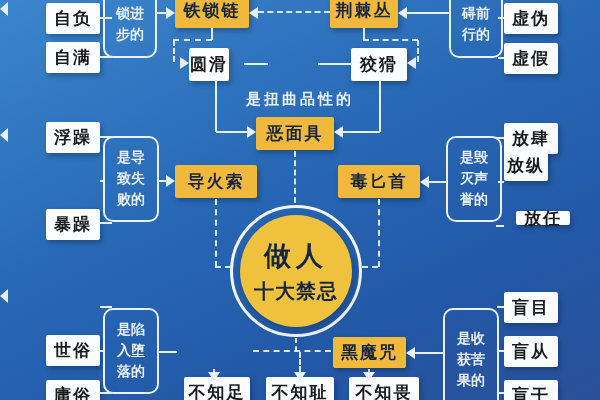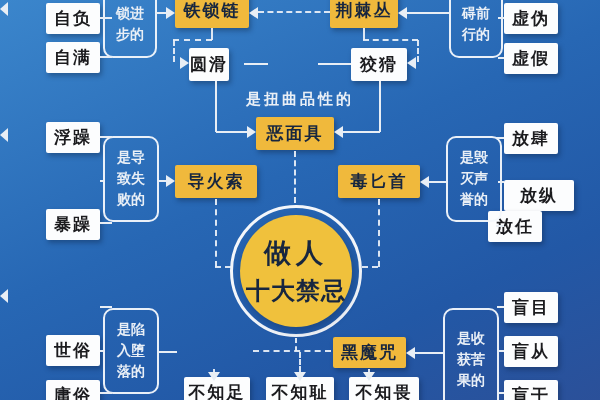--- a/index.html
+++ b/index.html
@@ -30,21 +30,21 @@
   .arD{position:absolute;width:0;height:0;border-left:6px solid transparent;
     border-right:6px solid transparent;border-top:9px solid #e8eef5;}
   .cutL{position:absolute;left:0;width:0;height:0;border-top:7px solid transparent;
     border-bottom:7px solid transparent;border-right:8px solid #e8eef5;}
   .ring{position:absolute;left:230px;top:205px;width:126px;height:126px;border-radius:50%;
     border:3px solid #f3f6fa;}
   .disc{position:absolute;left:240px;top:215px;width:112px;height:112px;border-radius:50%;
     background:#f0c13c;display:flex;flex-direction:column;align-items:center;justify-content:center;
     box-shadow:2px 4px 8px rgba(8,25,55,.3);}
   .disc .t1{font-size:27px;font-weight:bold;letter-spacing:5px;color:#17263f;}
-  .disc .t2{font-size:24px;font-weight:bold;letter-spacing:1px;color:#17263f;margin-top:4px;}
+  .disc .t2{font-size:20px;font-weight:bold;letter-spacing:1px;color:#17263f;margin-top:4px;}
 </style>
 </head>
 <body>
 
 <div class="stage">
 
   <div class="wbox" style="left:46px;top:3px;width:54px;height:31px">
       <span>自负</span>
     </div>
   <div class="wbox" style="left:46px;top:42px;width:54px;height:31px">
@@ -65,24 +65,24 @@
 
   <div class="wbox" style="left:504px;top:3px;width:54px;height:31px">
       <span>虚伪</span>
     </div>
   <div class="wbox" style="left:504px;top:43px;width:54px;height:31px">
       <span>虚假</span>
     </div>
   <div class="wbox" style="left:504px;top:123px;width:54px;height:31px">
       <span>放肆</span>
     </div>
-  <div class="wbox" style="left:504px;top:180px;width:70px;height:31px">
+  <div class="wbox" style="left:504px;top:150px;width:44px;height:31px">
       <span>放纵</span>
     </div>
-  <div class="wbox" style="left:488px;top:211px;width:54px;height:31px">
+  <div class="wbox" style="left:516px;top:211px;width:54px;height:14px">
       <span>放任</span>
     </div>
   <div class="wbox" style="left:504px;top:292px;width:54px;height:31px">
       <span>盲目</span>
     </div>
   <div class="wbox" style="left:504px;top:336px;width:54px;height:31px">
       <span>盲从</span>
     </div>
   <div class="wbox" style="left:504px;top:380px;width:54px;height:31px">
       <span>盲干</span>

